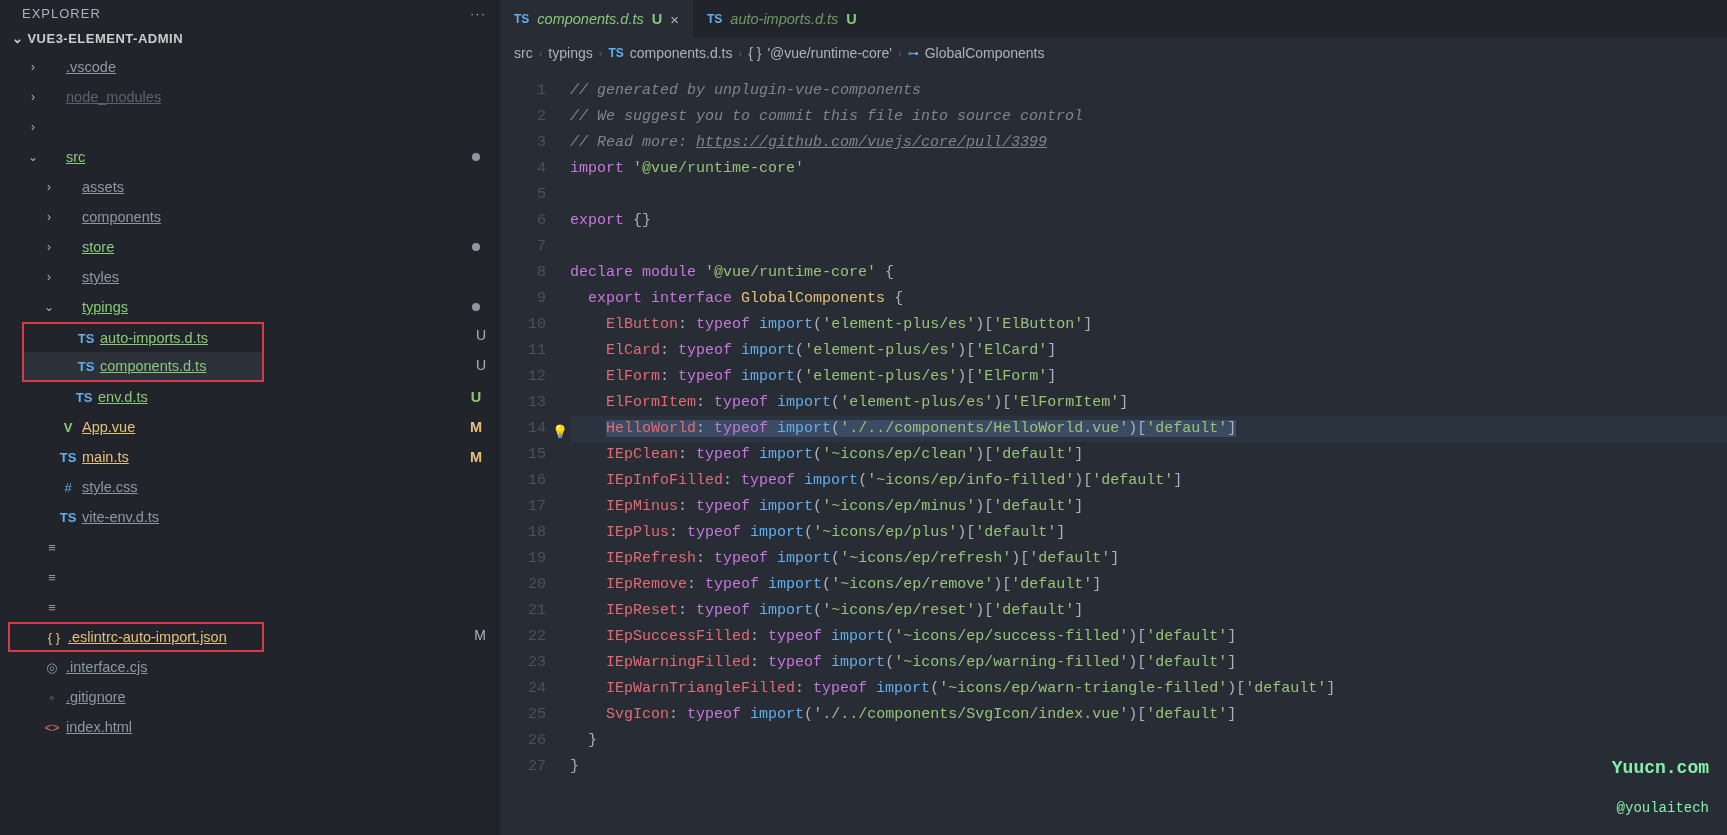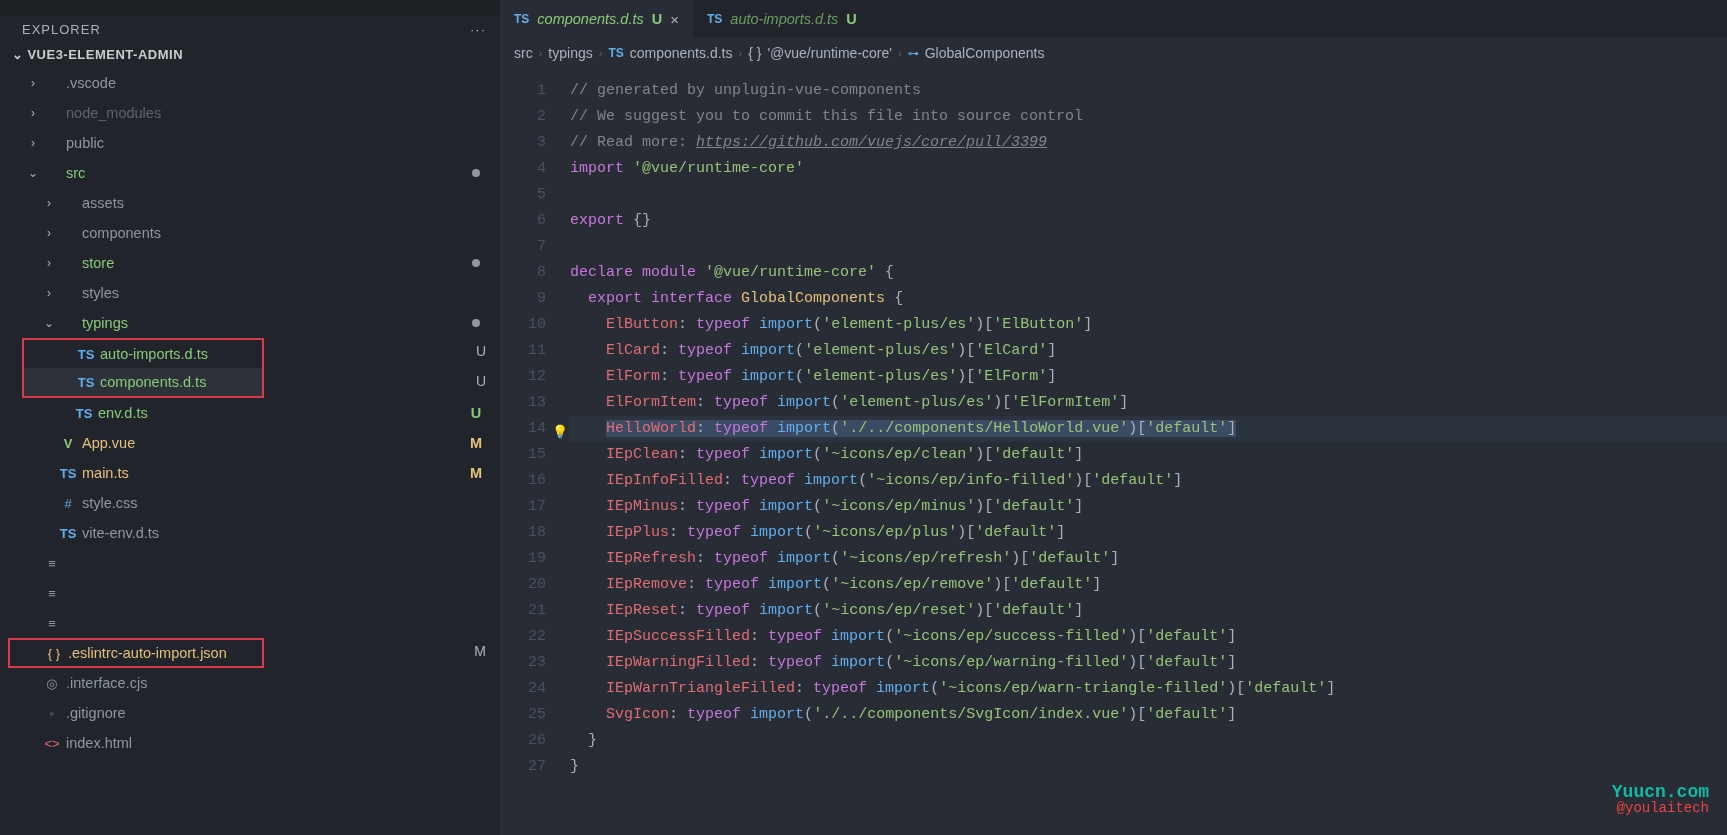--- a/index.html
+++ b/index.html
@@ -11,21 +11,20 @@
   width: 1727px;
   height: 835px;
   overflow: hidden;
   display: flex;
 }
 .sidebar {
   width: 500px;
   background: #21252b;
   display: flex;
   flex-direction: column;
-  margin-top: 16px;
 }
 .explorer-header {
   display: flex;
   align-items: center;
   justify-content: space-between;
   padding: 6px 14px 6px 22px;
   font-size: 13px;
   color: #abb2bf;
   letter-spacing: 1px;
 }
@@ -53,21 +52,21 @@
   color: #8f97a3;
   position: relative;
   height: 30px;
 }
 .tree-item.dimmed { color: #5c6370; }
 .tree-item.green .label { color: #89ca78; }
 .tree-item.yellow .label { color: #e5c07b; }
 .tree-item.active { background: #2c313a; }
 .tree-item .chev { width: 14px; text-align:center; color:#abb2bf; font-size:12px; margin-right: 2px;}
 .tree-item .icon { width: 20px; display:inline-flex; justify-content:center; font-size:13px; margin-right:4px;}
-.tree-item .label { flex: 1; }
+.tree-item .label { flex: 1; text-decoration: underline; }
 .tree-item .status { width:20px; text-align:center; font-weight:700; }
 .tree-item .status.U { color: #89ca78; }
 .tree-item .status.M { color: #e5c07b; }
 .tree-item .dot { width:8px; height:8px; border-radius:50%; background:#8f97a3; margin-right:6px;}
 .ts-icon { color: #61afef; font-weight:700; font-size:11px; }
 .vue-icon { color: #89ca78; font-weight:700; }
 .hash-icon { color: #61afef; }
 .json-icon { color: #e5c07b; }
 .gear-icon { color: #8f97a3; }
 .suppress-icon { color: #8f97a3;}
@@ -144,25 +143,25 @@
   position:relative;
 }
 .code .line { height:26px; }
 .code .hl-line { background: rgba(97,175,239,0.06); }
 .code .sel { background: #3a4b63; }
 .kw { color:#c678dd; }
 .fn { color:#61afef; }
 .str { color:#98c379; }
 .type { color:#e5c07b; }
 .id { color:#e06c75; }
-.com { color:#7f848e; }
+.com { color:#7f848e; font-style: italic;}
 .pun { color:#abb2bf; }
 .url { color:#7f848e; text-decoration: underline; font-style:italic;}
-.watermark1 { position:absolute; right:18px; bottom:30px; color:#14b8a6; font-size:18px; font-weight:600;}
-.watermark2 { position:absolute; right:18px; bottom:14px; color:#ef4444; font-size:14px;margin-top:12px;}
+.watermark1 { position:absolute; right:18px; bottom:54px; color:#86efac; font-size:18px; font-weight:600;}
+.watermark2 { position:absolute; right:18px; bottom:14px; color:#86efac; font-size:14px;margin-top:12px;}
 </style>
 </head>
 <body>
 
 <div class="sidebar">
   <div class="explorer-header">
     <span>EXPLORER</span>
     <span class="dots">···</span>
   </div>
   <div class="workspace-header">
@@ -176,21 +175,20 @@
         <span class="label">.vscode</span>
       </div>
       <div class="tree-item dimmed" style="padding-left: 26px;">
         <span class="chev">›</span>
         <span class="icon "></span>
         <span class="label">node_modules</span>
       </div>
       <div class="tree-item " style="padding-left: 26px;">
         <span class="chev">›</span>
         <span class="icon "></span>
-        <span class="label">public</span>
       </div>
       <div class="tree-item green" style="padding-left: 26px;">
         <span class="chev">⌄</span>
         <span class="icon "></span>
         <span class="label">src</span>
         <span class="dot"></span>
       </div>
       <div class="tree-item " style="padding-left: 42px;">
         <span class="chev">›</span>
         <span class="icon "></span>

